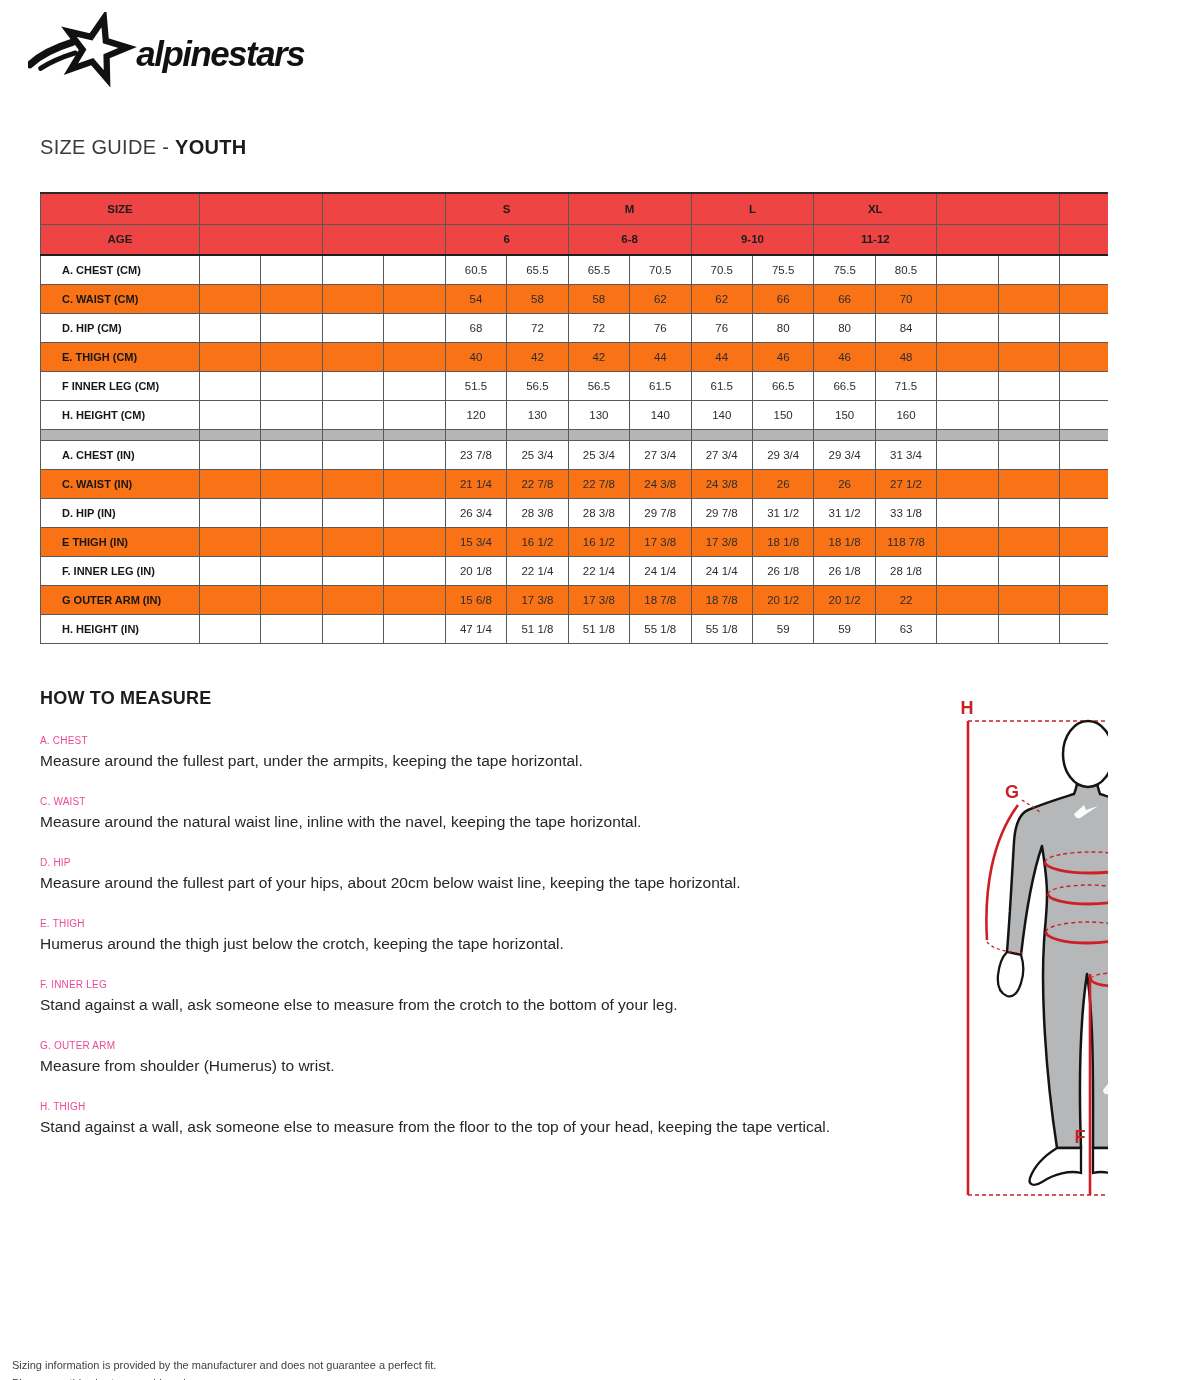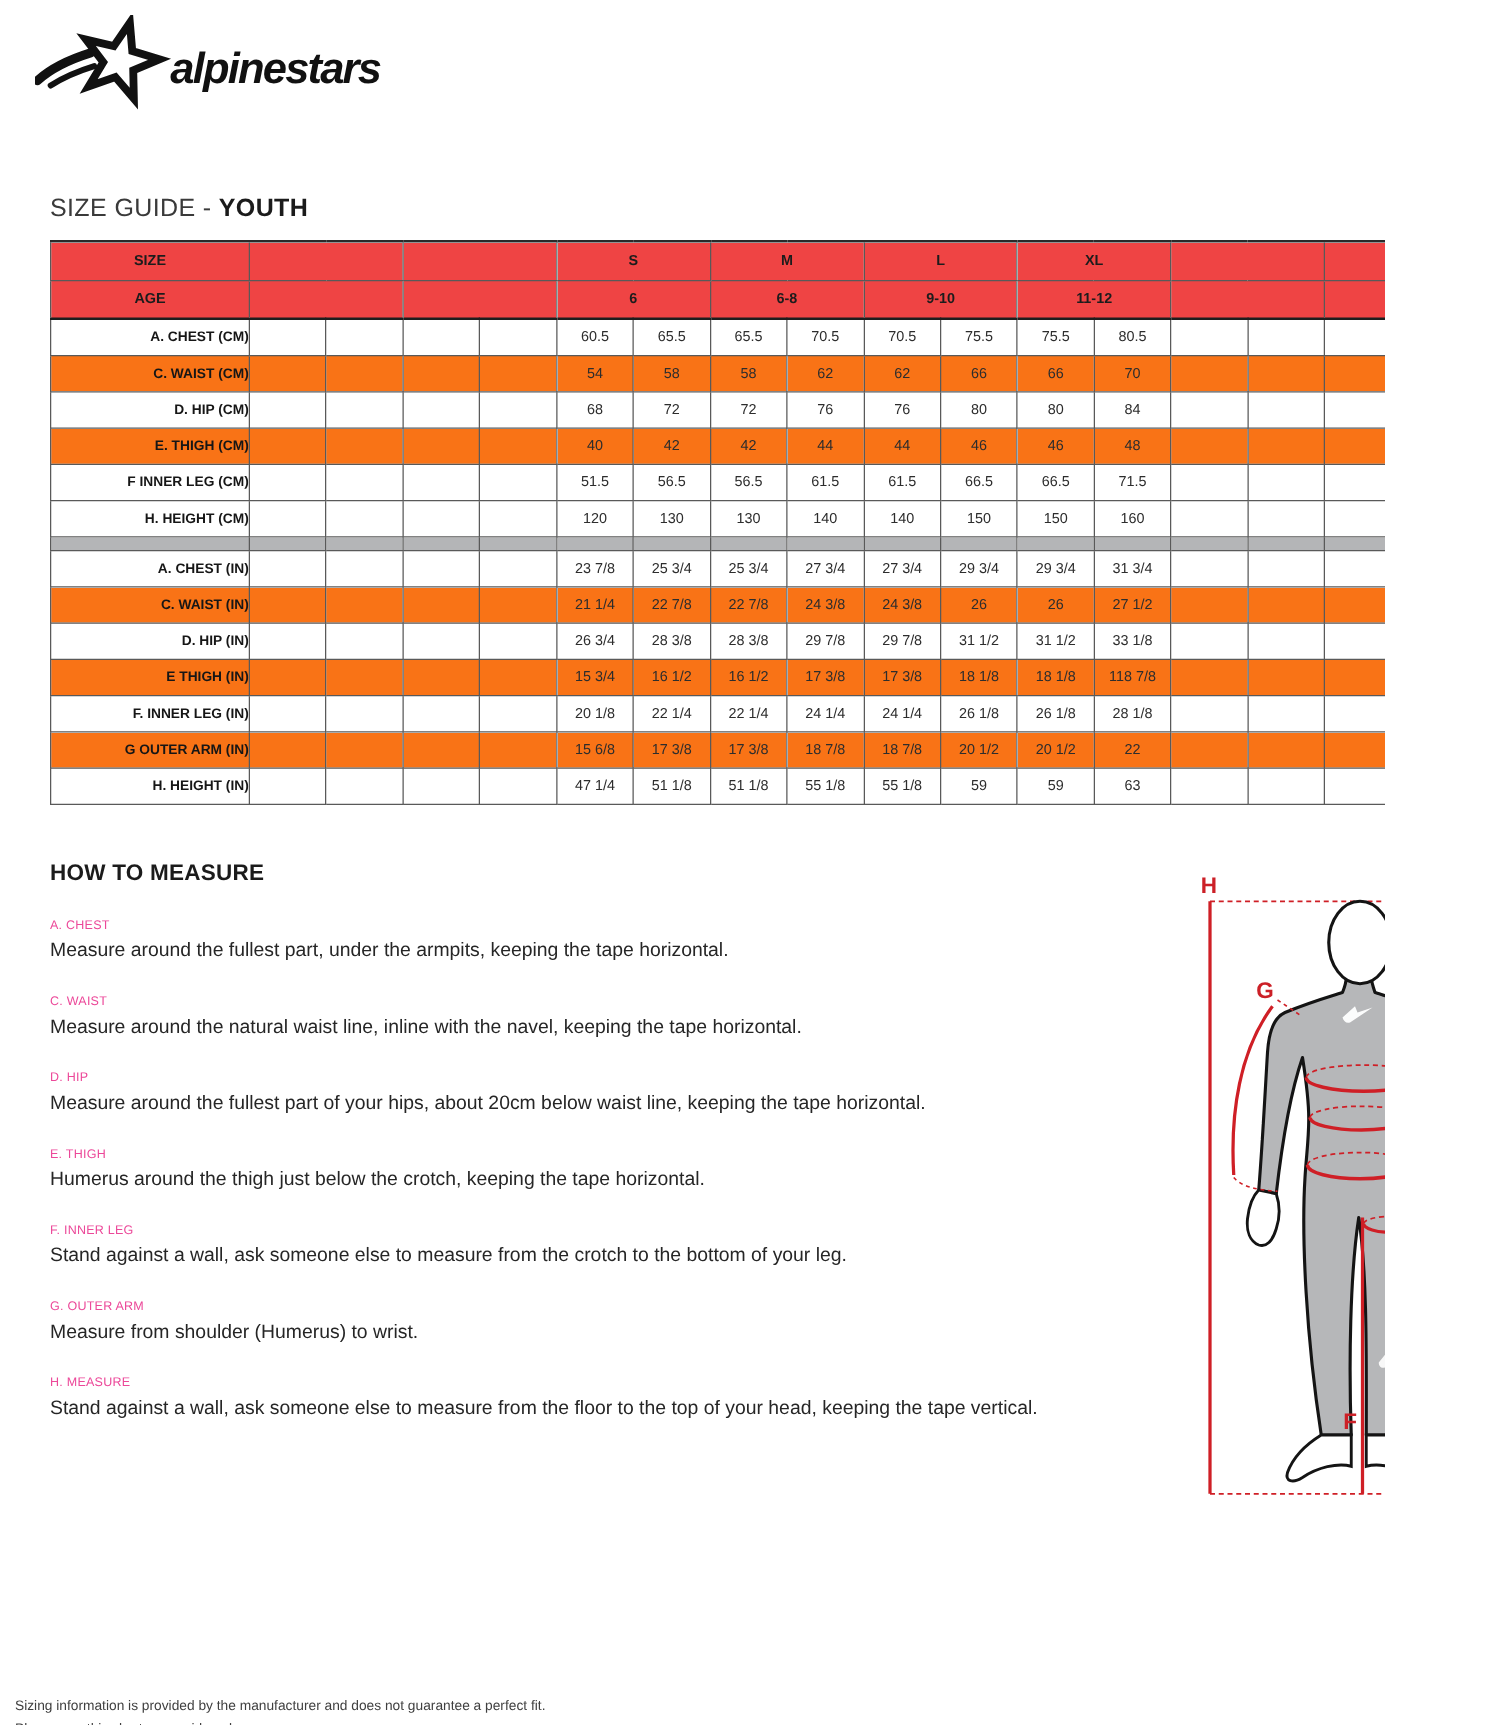--- a/index.html
+++ b/index.html
@@ -4,32 +4,32 @@
 <style>
   * { margin:0; padding:0; box-sizing:border-box; }
   html,body { background:#fff; }
   body { font-family:"Liberation Sans", sans-serif; color:#231f20; }
   .page { position:relative; width:1108px; height:1380px; background:#fff; overflow:hidden; }
 
   
   .logo { position:absolute; left:28px; top:12px; width:290px; height:78px; }
 
   
-  .title-row { position:absolute; left:40px; top:156px; width:1143px; display:flex; justify-content:space-between; align-items:flex-end; }
+  .title-row { position:absolute; left:40px; top:136px; width:1143px; display:flex; justify-content:space-between; align-items:flex-end; }
   .page-title { font-size:20px; letter-spacing:.3px; color:#3a3a3a; }
   .page-title b { color:#1b1b1b; font-weight:bold; }
   .rev { font-size:11px; color:#3a3a3a; padding-bottom:2px; }
 
   
   .size-table { position:absolute; left:40px; top:192px; width:1143px; border-collapse:collapse; table-layout:fixed; font-size:11.5px; }
   .size-table th, .size-table td { border:1px solid #595959; height:29px; padding:0; text-align:center; font-weight:normal; color:#2d2d2d; overflow:hidden; white-space:nowrap; }
   .size-table thead th { background:#ef4444; font-weight:bold; height:31px; color:#1c1c1c; }
   .size-table thead tr:first-child th { border-top:2px solid #2a2a2a; }
   .size-table thead tr.age th { border-bottom:2px solid #1e1e1e; }
-  .size-table td.lbl { text-align:right; padding-left:21px; font-weight:bold; color:#161616; font-size:11px; }
+  .size-table td.lbl { text-align:left; padding-left:21px; font-weight:bold; color:#161616; font-size:11px; }
   .size-table tr.alt { background:#f97316; }
   .size-table tr.sep td { background:#b4b5b7; height:11px; }
 
   
   .htm-heading { position:absolute; left:40px; top:688px; font-size:18px; font-weight:bold; color:#1b1b1b; letter-spacing:.2px;text-align:right; }
   .measure-list { position:absolute; left:40px; top:735px; width:880px; }
   .measure-section { margin-bottom:25px; }
   .measure-label { color:#ec4899; font-weight:normal; font-size:10px; margin-bottom:5px; letter-spacing:.2px; }
   .measure-text { font-size:15.5px; color:#262626; line-height:20px; }
 
@@ -383,21 +383,21 @@
     </div>
     <div class="measure-section">
       <div class="measure-label">F. INNER LEG</div>
       <div class="measure-text">Stand against a wall, ask someone else to measure from the crotch to the bottom of your leg.</div>
     </div>
     <div class="measure-section">
       <div class="measure-label">G. OUTER ARM</div>
       <div class="measure-text">Measure from shoulder (Humerus) to wrist.</div>
     </div>
     <div class="measure-section">
-      <div class="measure-label">H. MEASURE</div>
+      <div class="measure-label">H. THIGH</div>
       <div class="measure-text">Stand against a wall, ask someone else to measure from the floor to the top of your head, keeping the tape vertical.</div>
     </div>
   </div>
 
   <div class="figure">
     <svg width="270" height="560" viewBox="0 0 270 560">
 
       <line x1="38" y1="31" x2="256" y2="31" stroke="#cf1f26" stroke-width="1.4" stroke-dasharray="4 3"></line>
       <line x1="38" y1="505" x2="256" y2="505" stroke="#cf1f26" stroke-width="1.4" stroke-dasharray="4 3"></line>
       <line x1="38" y1="31" x2="38" y2="505" stroke="#cf1f26" stroke-width="2.6"></line>

